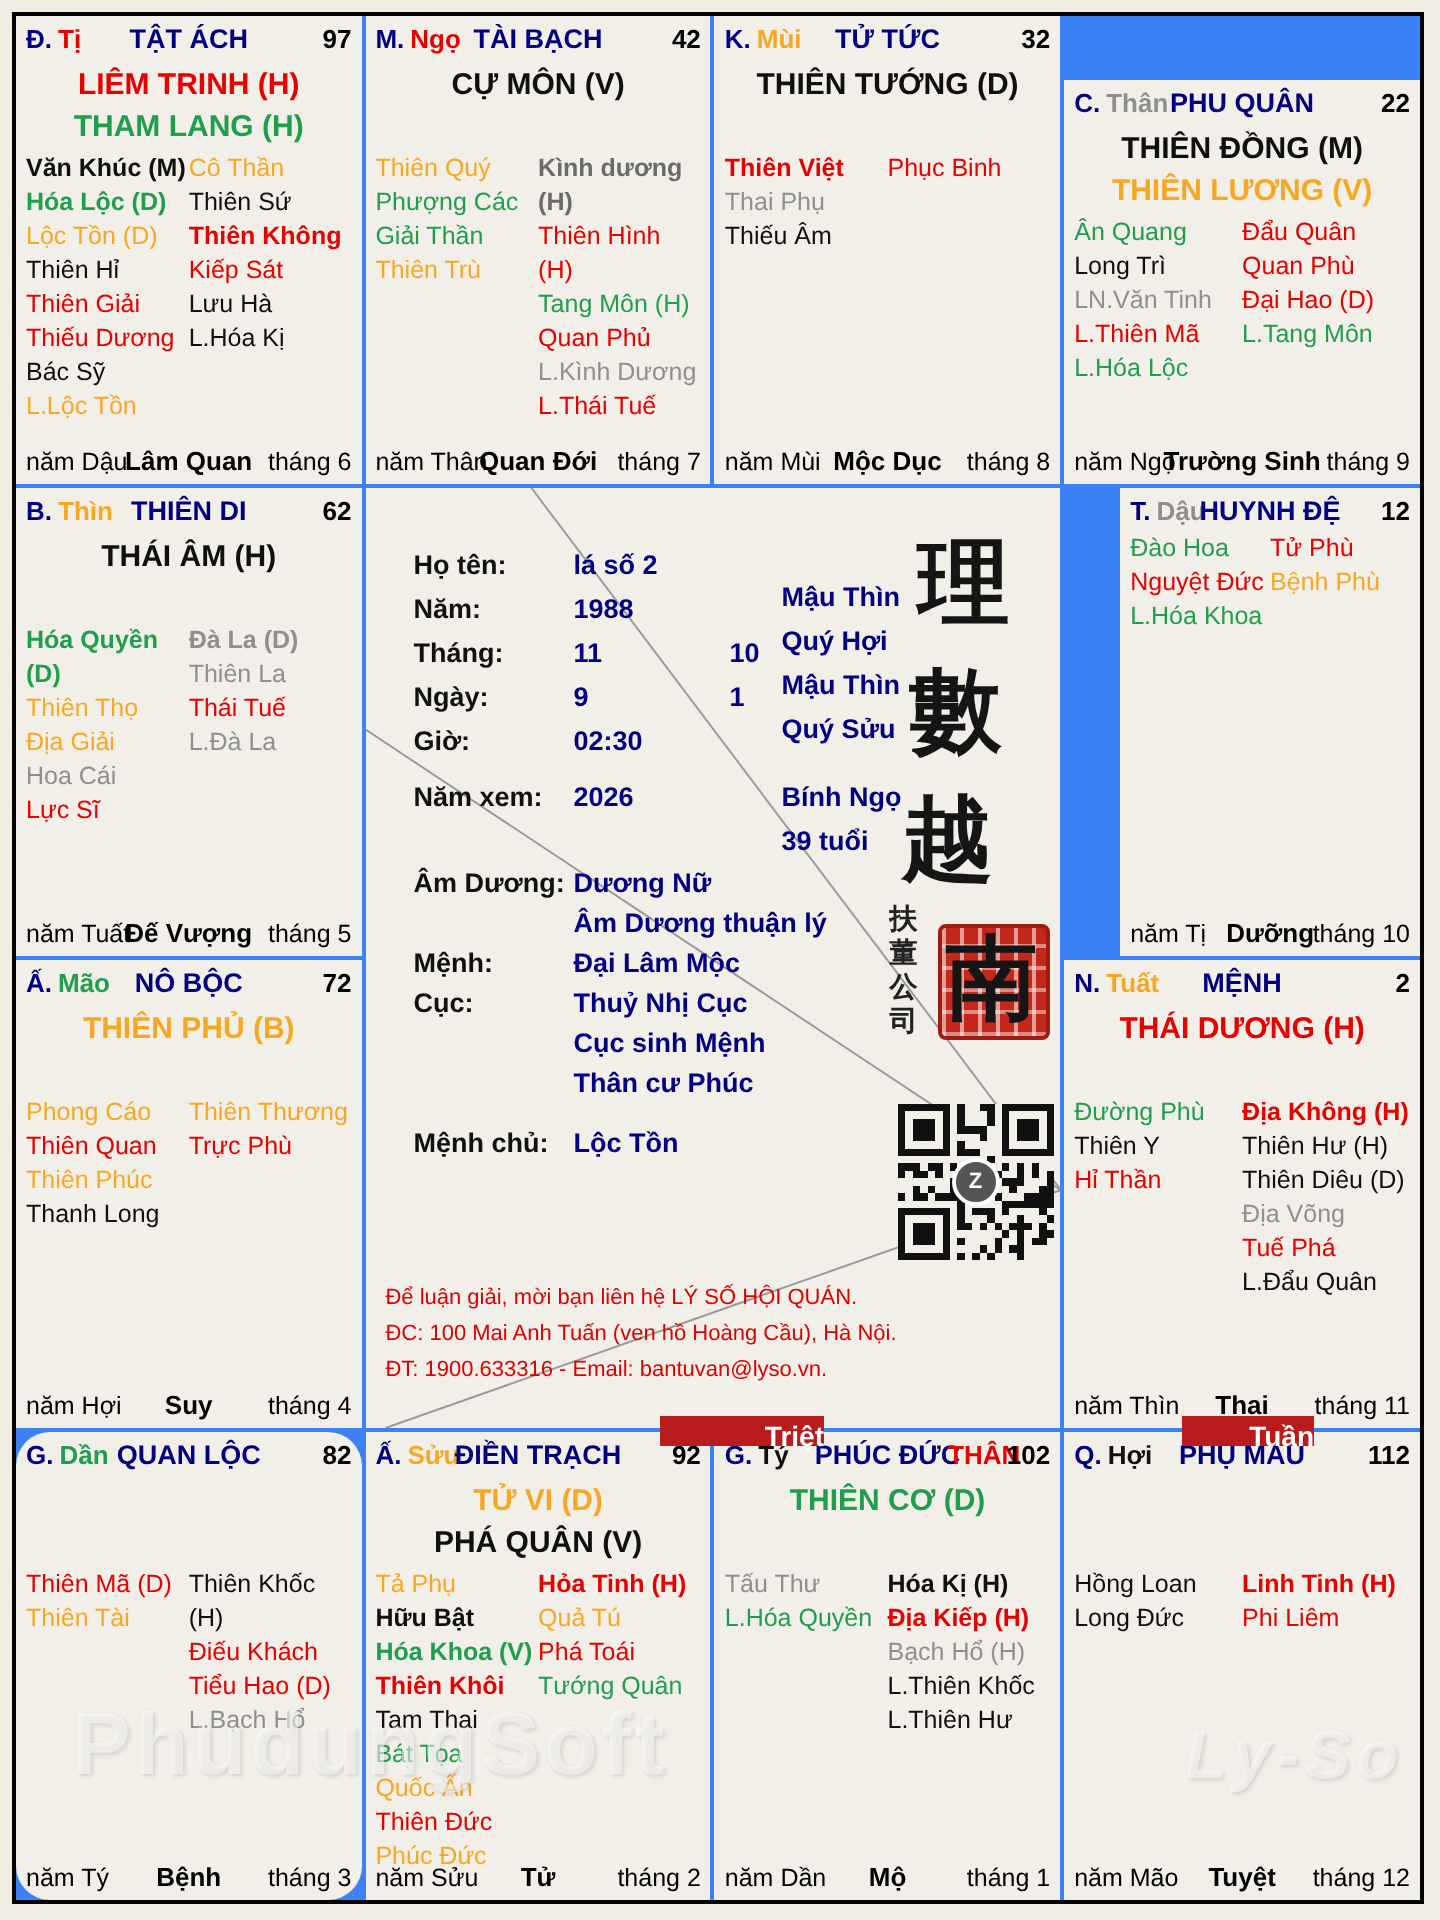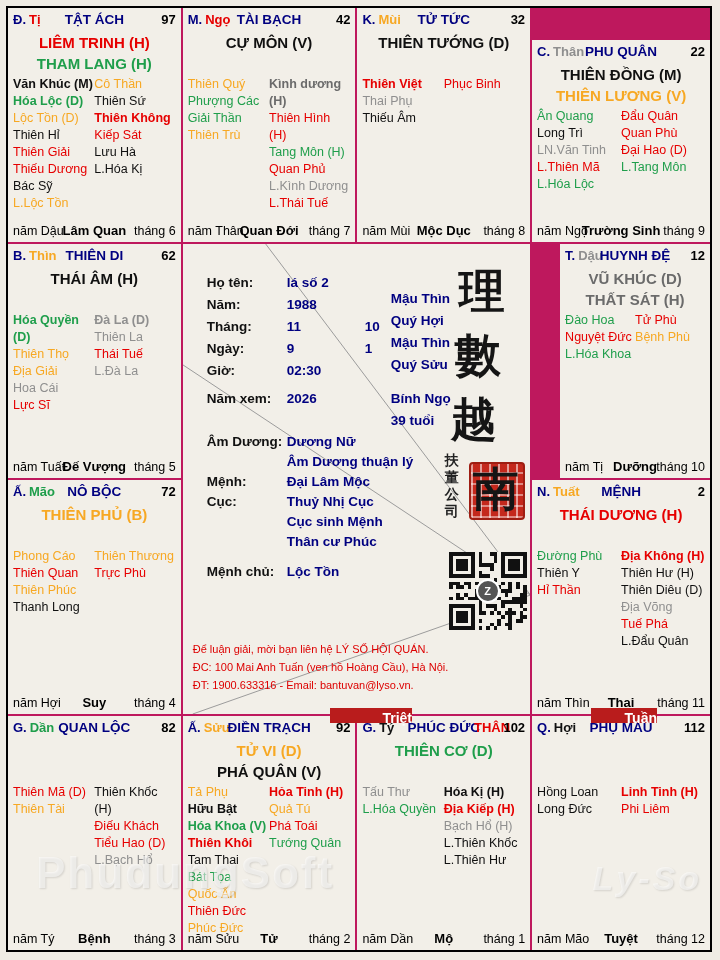--- a/index.html
+++ b/index.html
@@ -1,20 +1,20 @@
 <!DOCTYPE html>
 <html><head>
 <meta charset="utf-8">
 <style>
   html,body{margin:0;padding:0}
   body{width:720px;height:960px;background:#efece4;position:relative;overflow:hidden;
        font-family:"Liberation Sans",sans-serif;-webkit-font-smoothing:antialiased}
   #chart{position:absolute;left:6px;top:6px;width:706px;height:946px;border:2px solid #000;box-sizing:border-box}
   #grid{display:grid;width:100%;height:100%;grid-template-columns:1fr 1fr 1fr 1.03fr;
-        grid-template-rows:repeat(4,1fr);gap:2px;background:#be185d}
+        grid-template-rows:repeat(4,1fr);gap:2px;background:#3b82f6}
   .palace,.center{background:#f2efe8;position:relative;overflow:hidden}
   .palace{padding:2px 5px;font-size:12.5px}
   
   .p-head{position:relative;height:20px;line-height:20px;font-weight:bold;font-size:13px;white-space:nowrap}
   .p-stem{color:#000080}
   .p-branch{margin-left:3px}
   .p-name{position:absolute;left:50%;transform:translateX(-50%);color:#000080;font-size:13.5px}
   .p-num{position:absolute;right:0;color:#000}
   .p-extra{position:absolute;right:15px;color:#e60000}
   .p-main{min-height:44px;text-align:center;font-weight:bold;font-size:15px;line-height:21px;padding-top:2px}
@@ -233,24 +233,20 @@
     </div>
   </div>
 
   <div class="palace" style="grid-area: 2 / 4; margin-left: 28px;">
     <div class="p-head">
       <span class="p-stem">T.</span><span class="p-branch c-gray">Dậu</span>
       <span class="p-name">HUYNH ĐỆ</span>
       
       <span class="p-num">12</span>
     </div>
-    <div class="p-main">
-          <div class="c-dgray">VŨ KHÚC (D)</div>
-          <div class="c-dgray">THẤT SÁT (H)</div>
-        </div>
     <div class="p-cols">
       <ul class="p-col p-left">
             <li class="c-green">Đào Hoa</li>
             <li class="c-red">Nguyệt Đức</li>
             <li class="c-green">L.Hóa Khoa</li>
           </ul>
       <ul class="p-col p-right">
             <li class="c-red">Tử Phù</li>
             <li class="c-orange">Bệnh Phù</li>
           </ul>
@@ -316,21 +312,21 @@
             <li class="c-black">L.Đẩu Quân</li>
           </ul>
     </div>
     <div class="p-foot">
       <span class="f-year">năm Thìn</span>
       <span class="f-stage">Thai</span>
       <span class="f-month">tháng 11</span>
     </div>
   </div>
 
-  <div class="palace" style="grid-area: 4 / 1;">
+  <div class="palace" style="grid-area: 4 / 1; border-radius: 17px;">
     <div class="p-head">
       <span class="p-stem">G.</span><span class="p-branch c-green">Dần</span>
       <span class="p-name">QUAN LỘC</span>
       
       <span class="p-num">82</span>
     </div>
     <div class="p-main"></div>
     <div class="p-cols">
       <ul class="p-col p-left">
             <li class="c-red">Thiên Mã (D)</li>

